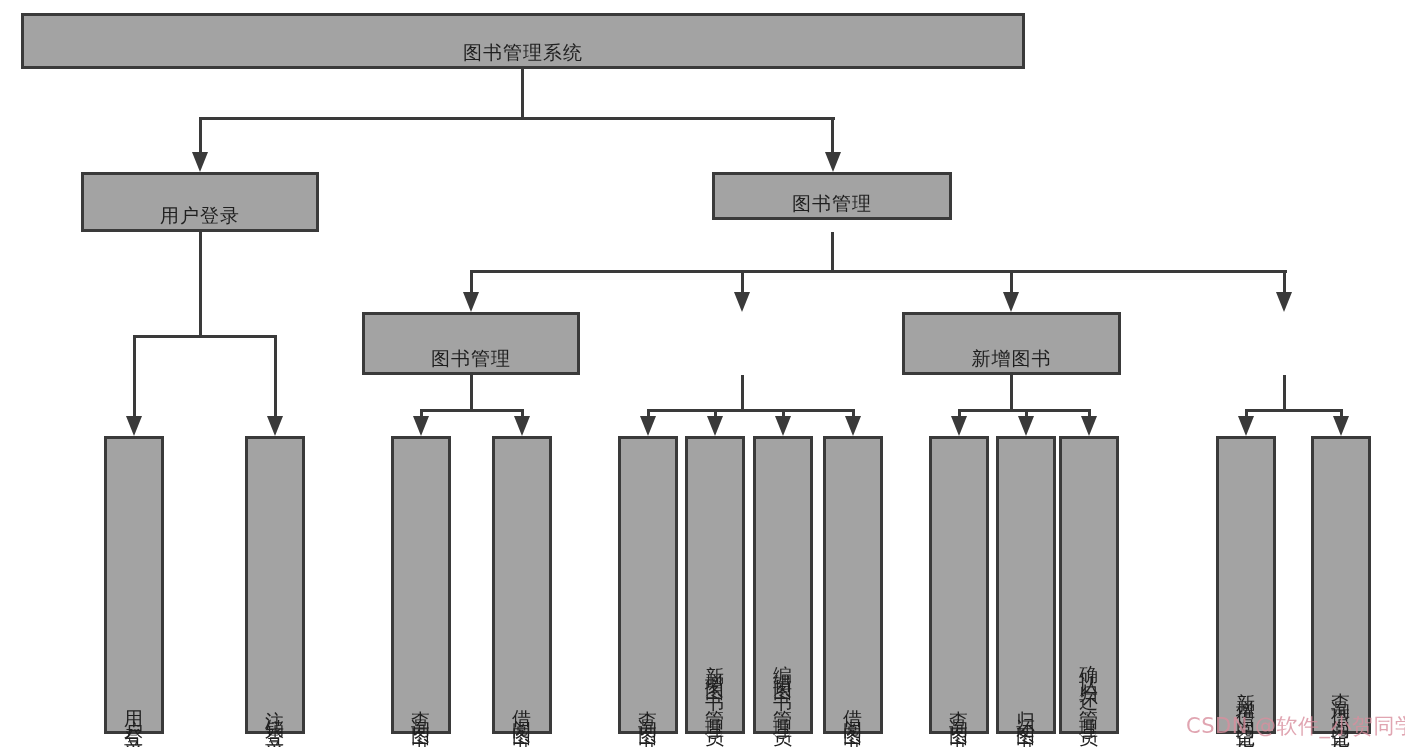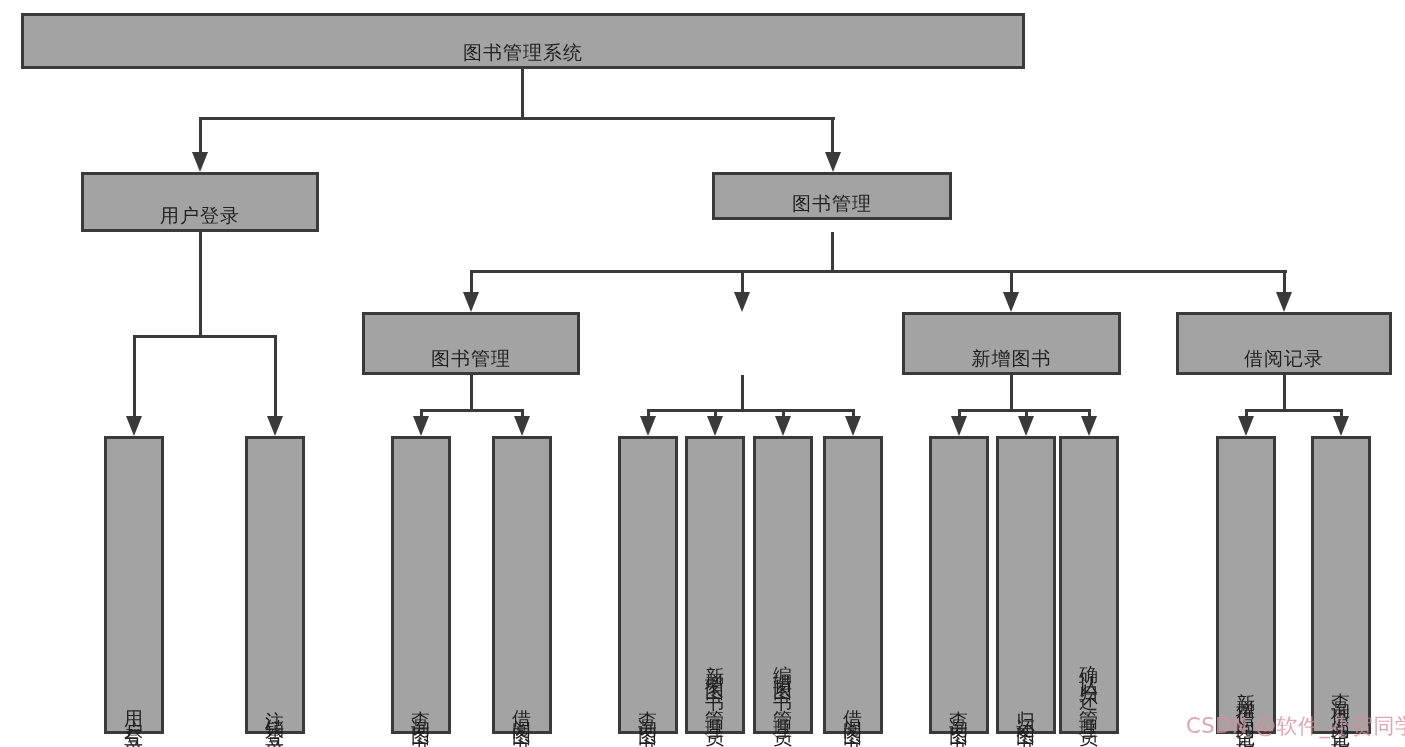--- a/index.html
+++ b/index.html
@@ -100,23 +100,20 @@
     <div class="vl" style="left:1283px;top:270px;height:25px;"></div>
     <div class="arrow" style="left:1276px;top:292px;"></div>
   </div>
 
   <div class="box" style="left:362px;top:312px;width:218px;height:63px;">
     <span>图书管理</span>
   </div>
   <div class="box" style="left:902px;top:312px;width:219px;height:63px;">
     <span>新增图书</span>
   </div>
-  <div class="box" style="left:1176px;top:312px;width:216px;height:63px;">
-    <span>借阅记录</span>
-  </div>
 
   <div>
     <div class="vl" style="left:470px;top:375px;height:34px;"></div>
     <div class="hl" style="left:420px;top:409px;width:104px;"></div>
     <div class="vl" style="left:420px;top:409px;height:9px;"></div>
     <div class="arrow" style="left:413px;top:416px;"></div>
     <div class="vl" style="left:521px;top:409px;height:9px;"></div>
     <div class="arrow" style="left:514px;top:416px;"></div>
   </div>
 

